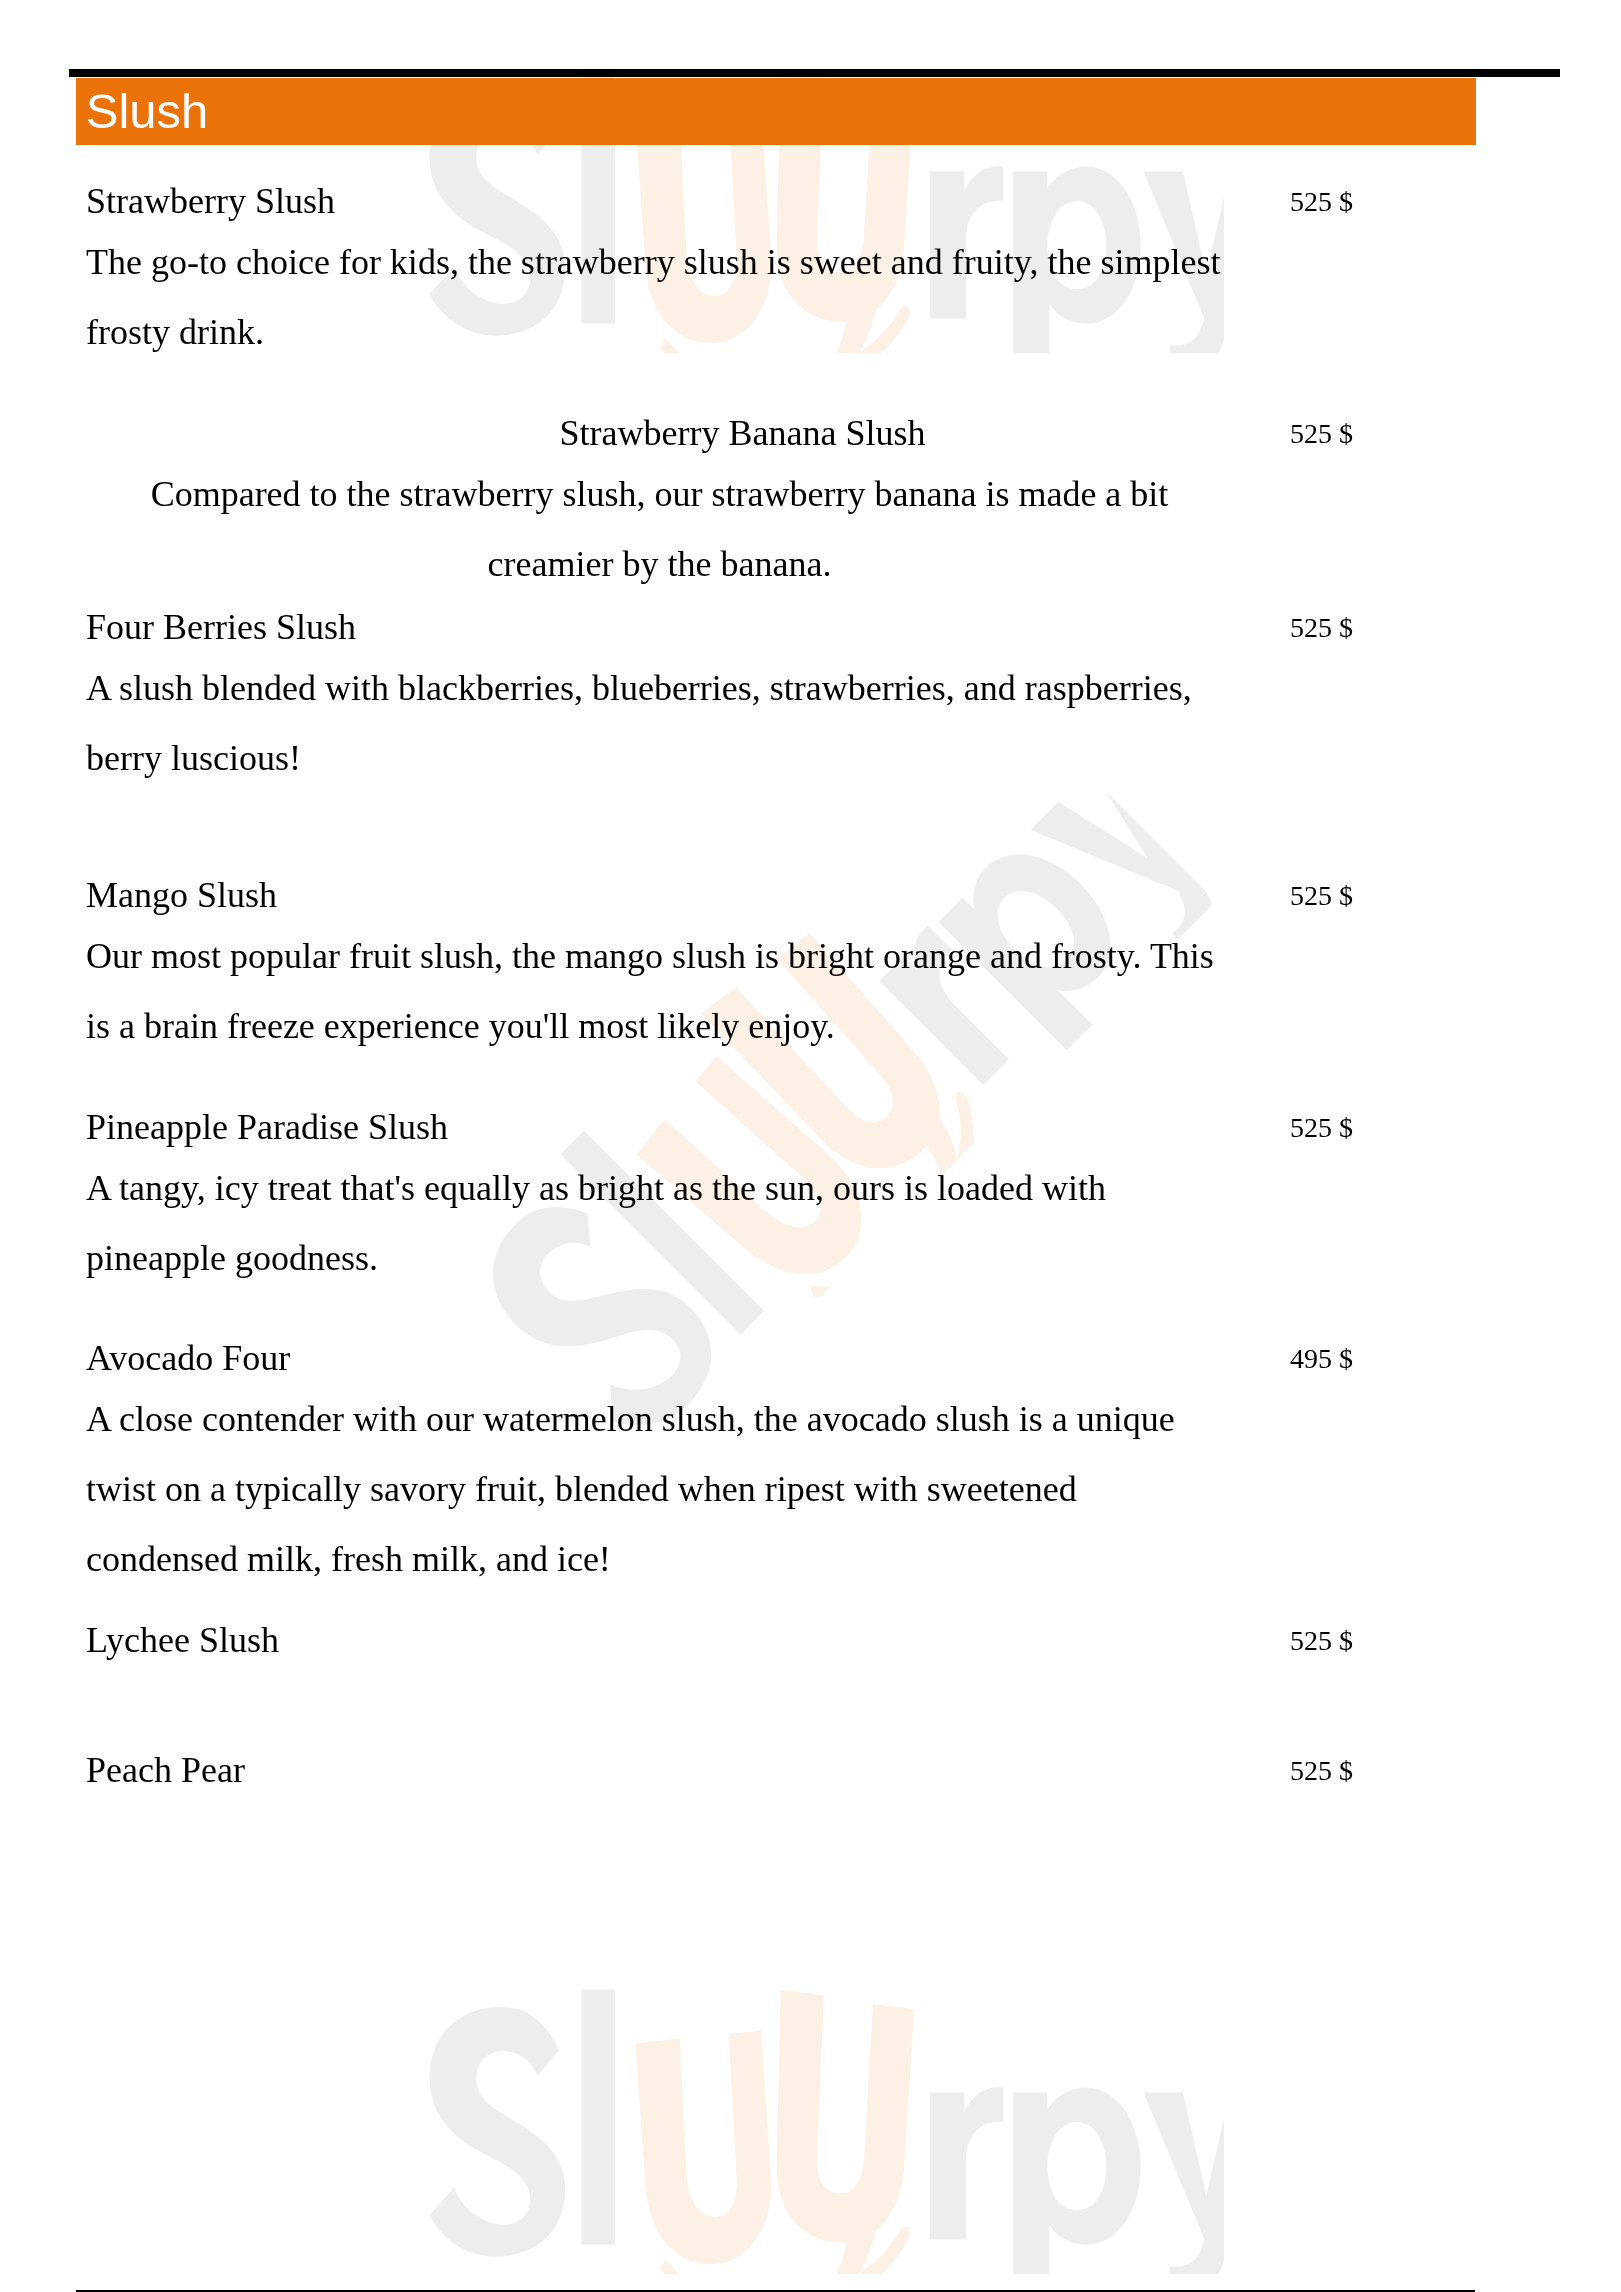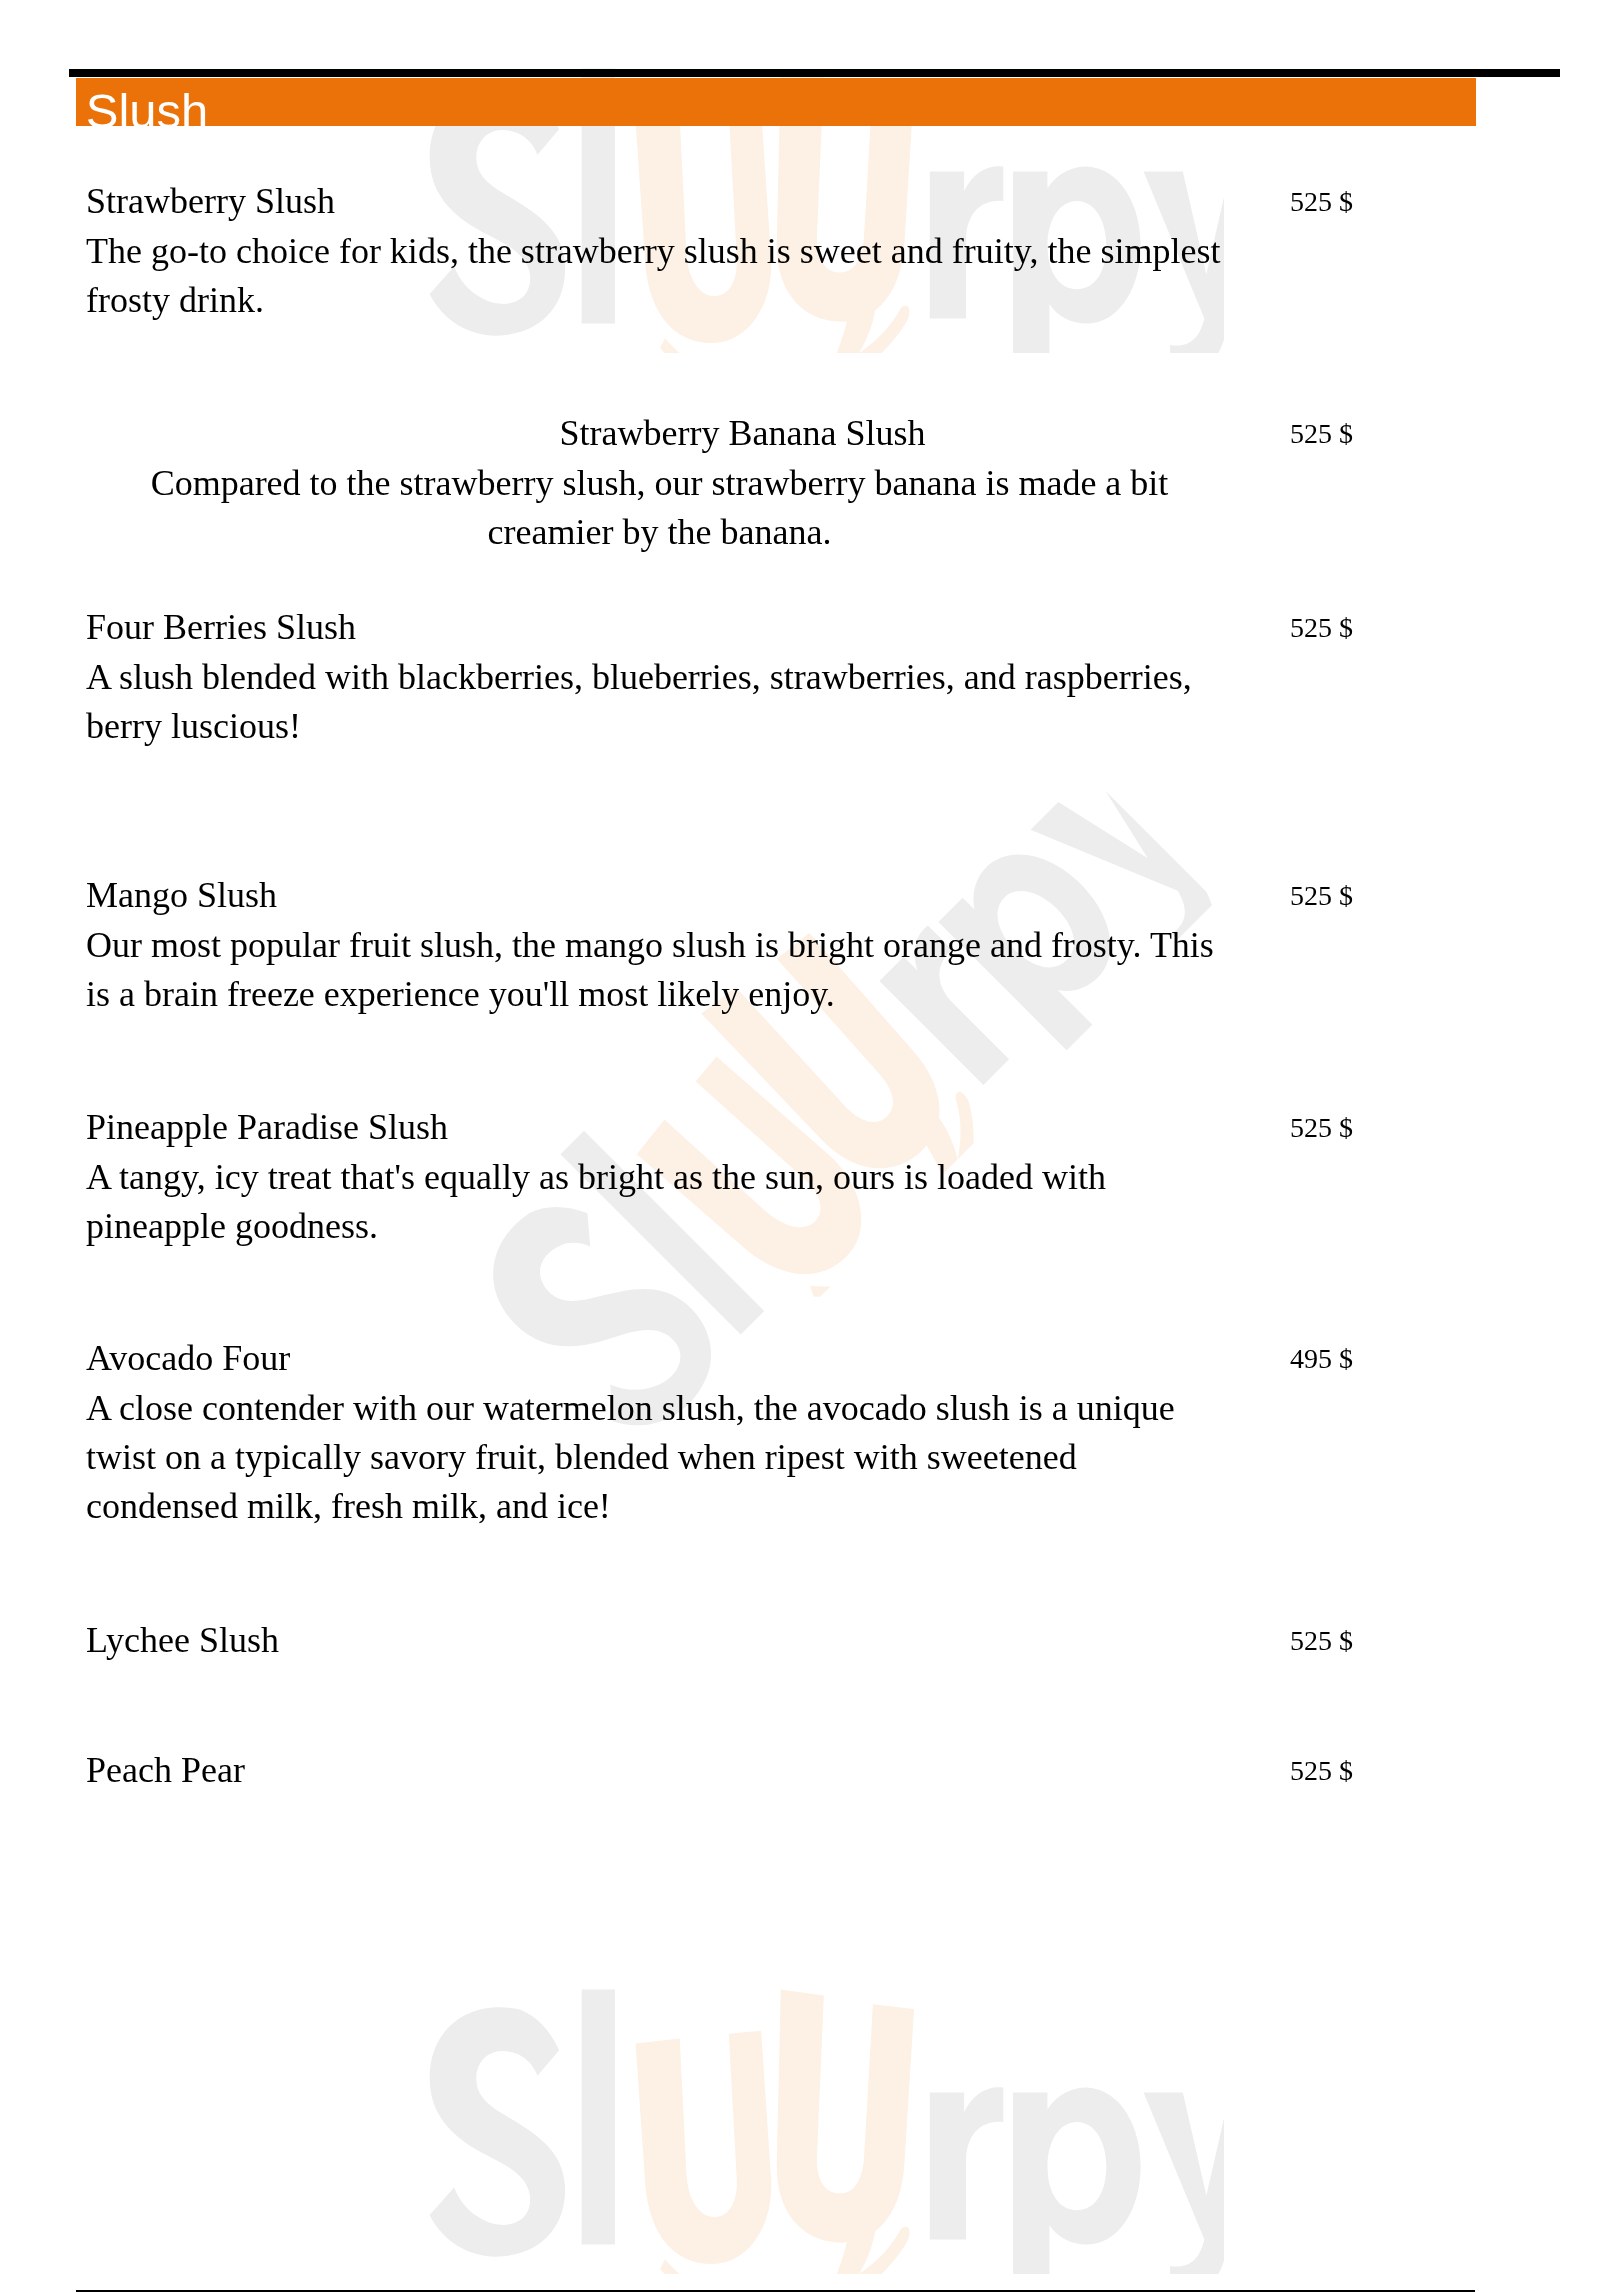--- a/index.html
+++ b/index.html
@@ -1,30 +1,30 @@
 <!DOCTYPE html>
 <html><head>
 <meta charset="utf-8">
 <style>
   html, body { margin:0; padding:0; background:#ffffff; }
   body { width:1621px; height:2293px; position:relative; overflow:hidden;
          font-family:"Liberation Serif", "DejaVu Serif", serif; color:#000; }
   .rule-top { position:absolute; left:69px; top:69px; width:1491px; height:7.8px; background:#000; }
   .rule-bottom { position:absolute; left:76px; top:2290px; width:1399px; height:2.9px; background:#000; }
-  .header-bar { position:absolute; left:76px; top:78px; width:1400px; height:48px; background:#eb7209; }
+  .header-bar { position:absolute; left:76px; top:78px; width:1400px; height:67px; background:#eb7209; }
   .header-title { position:absolute; left:9.8px; top:5.9px; font-family:"Liberation Sans", "DejaVu Sans", sans-serif;
                   font-size:49px; line-height:55px; color:#fff; margin:0; font-weight:normal; }
 
   .wm { position:absolute; pointer-events:none; z-index:0; }
   .wm svg { display:block; }
 
   .items { position:absolute; left:86px; top:0; width:1313px; z-index:1; }
   .item { position:absolute; left:0; width:1313px; }
   .item-name { font-size:36px; line-height:51px; }
-  .item-desc { font-size:36px; line-height:49px; width:1147px; }
+  .item-desc { font-size:36px; line-height:70px; width:1147px; }
   .item-price { position:absolute; left:1204px; top:0; font-size:28px; line-height:51px; white-space:nowrap; }
 </style>
 </head>
 <body>
 
 <div class="wm" style="left:410px; top:39px;">
   <svg width="814" height="314" viewBox="0 0 830 320">
     <g fill="#ededed">
       <path d="M110 50 C60 40 20 70 20 120 C20 170 60 190 90 205 C115 218 125 232 122 250 C118 270 95 275 75 265 C60 258 50 245 45 232 L20 260 C35 290 65 305 95 302 C140 298 160 265 158 230 C156 195 130 178 100 160 C80 148 65 138 68 115 C72 95 90 88 110 96 C120 100 127 110 130 118 L152 92 C142 70 128 56 110 50 Z"></path>
       <rect x="175" y="30" width="34" height="260"></rect>

